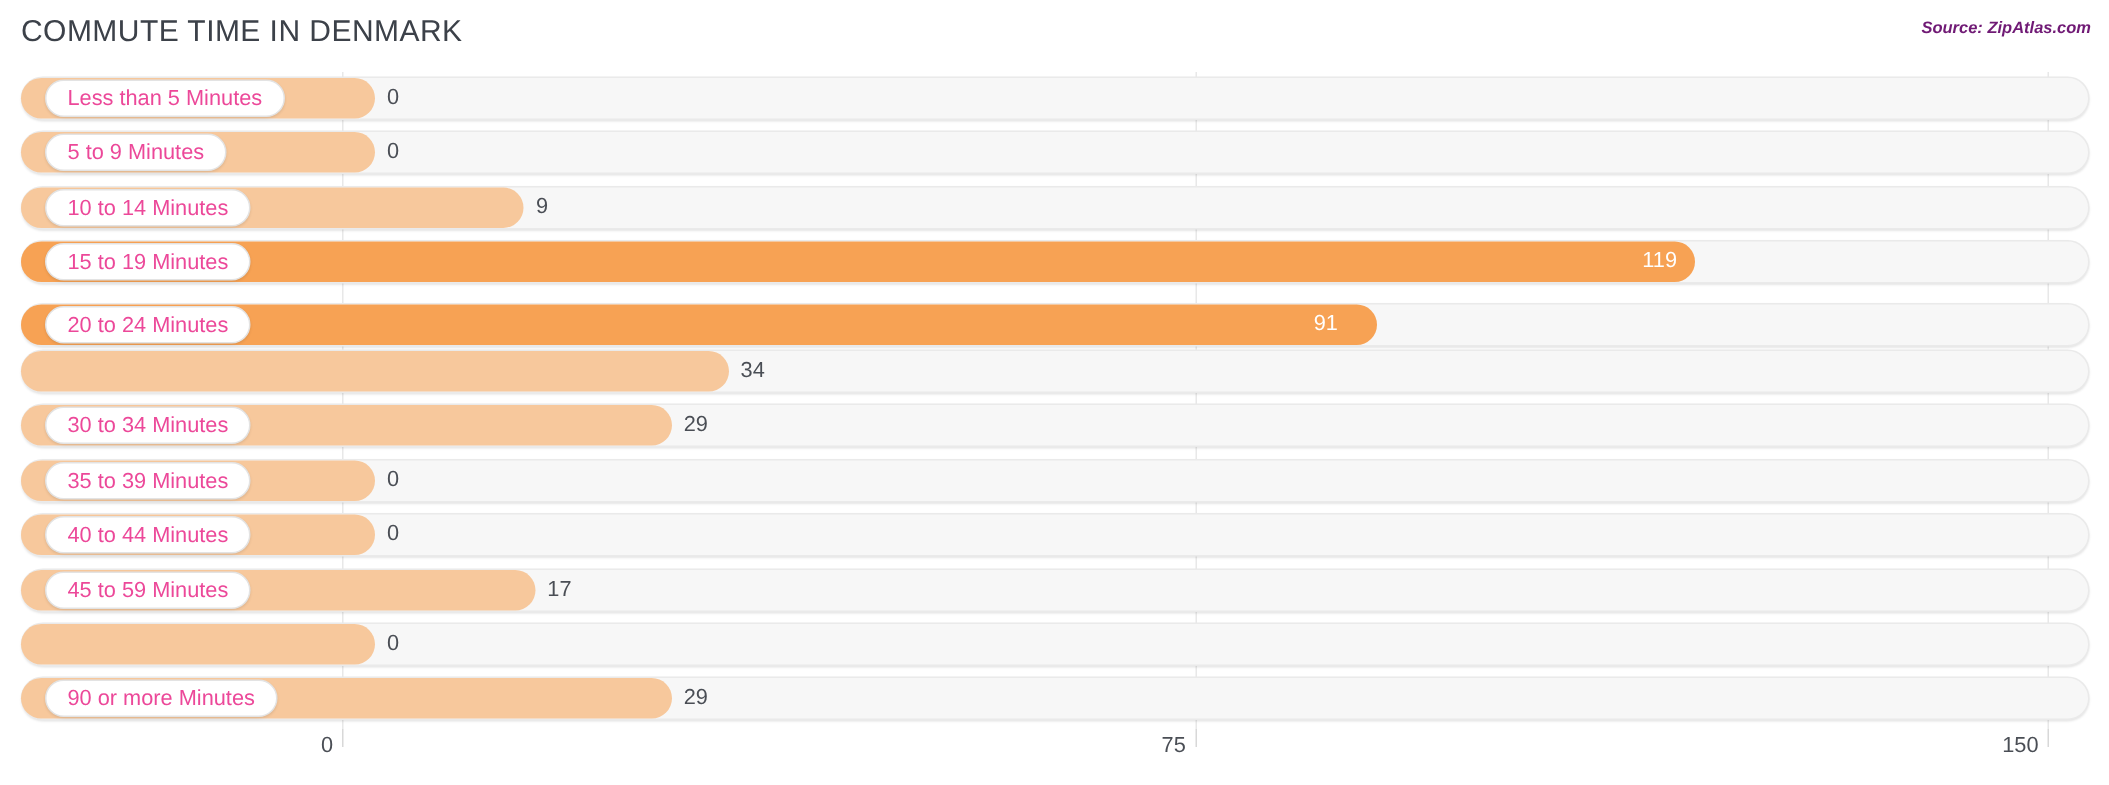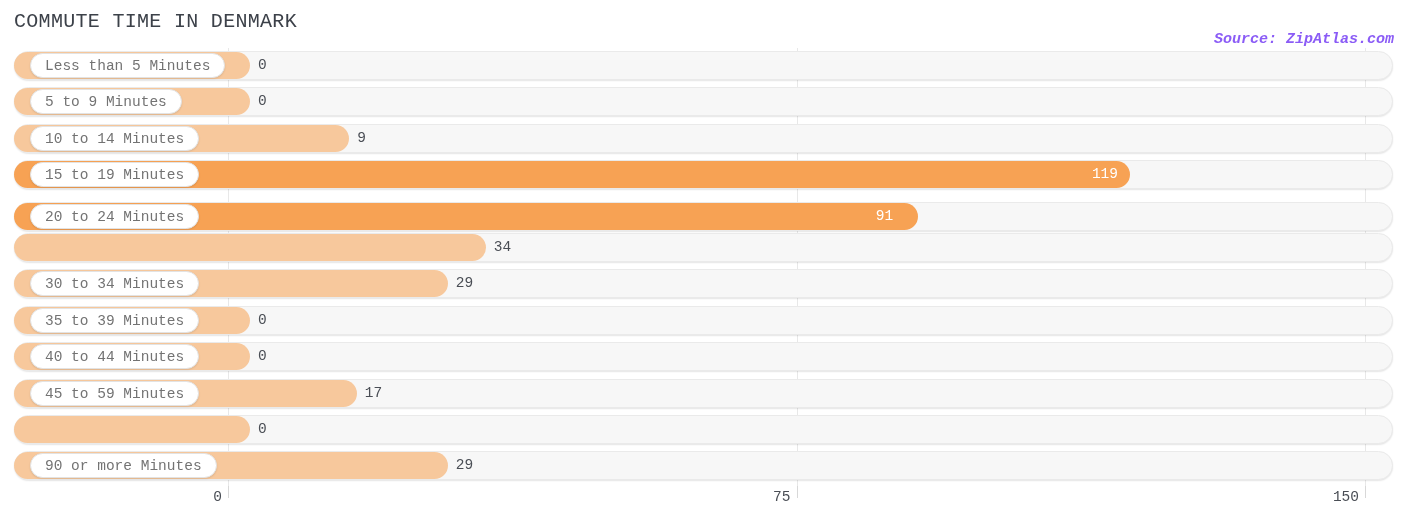--- a/index.html
+++ b/index.html
@@ -3,33 +3,33 @@
 <meta charset="utf-8">
 <style>
   html,body{margin:0;padding:0;}
   body{
     width:1406px;height:523px;
     background:#ffffff;
     font-family:"Liberation Sans", sans-serif;
     overflow:hidden;
     position:relative;
   }
-  .chart-root{position:relative;width:1406px;height:456px;font-family:Liberation Mono, monospace;}
+  .chart-root{position:relative;width:1406px;height:456px;}
 
   
   .header{position:absolute;left:0;top:0;width:1406px;height:46px;}
   .title{
     position:absolute;left:14px;top:10px;
     font-size:20px;letter-spacing:.3px;
     color:#3c4149;font-weight:400;white-space:nowrap;
   }
   .source{
-    position:absolute;right:12px;top:31px;
-    font-size:15px;font-style:italic;font-weight:700;
-    color:#8b5cf6;white-space:nowrap;
+    position:absolute;right:12px;top:13px;
+    font-size:11px;font-style:italic;font-weight:700;
+    color:#701a75;white-space:nowrap;
   }
 
   
   .plot{position:absolute;left:0;top:48px;width:1406px;height:438px;}
 
   .gridlines{position:absolute;left:0;top:0;width:1406px;height:438px;}
   .gridline{position:absolute;top:0;width:1px;height:438px;background:#e8e8e8;}
 
   .rows{position:absolute;left:0;top:0;width:1406px;height:438px;}
 
@@ -58,21 +58,21 @@
 
   
   .pill{
     position:absolute;left:30px;top:5px;
     height:25px;line-height:25px;
     padding:0 14px;
     background:#ffffff;
     border:1px solid #e3e3e3;
     border-radius:13px;
     font-size:14.5px;
-    color:#737373;
+    color:#ec4899;
     white-space:nowrap;
     box-shadow:0 1px 2px rgba(0,0,0,.10);
     box-sizing:border-box;
   }
 
   
   .val{
     position:absolute;top:4px;height:27px;line-height:27px;
     font-size:14.5px;white-space:nowrap;
   }

